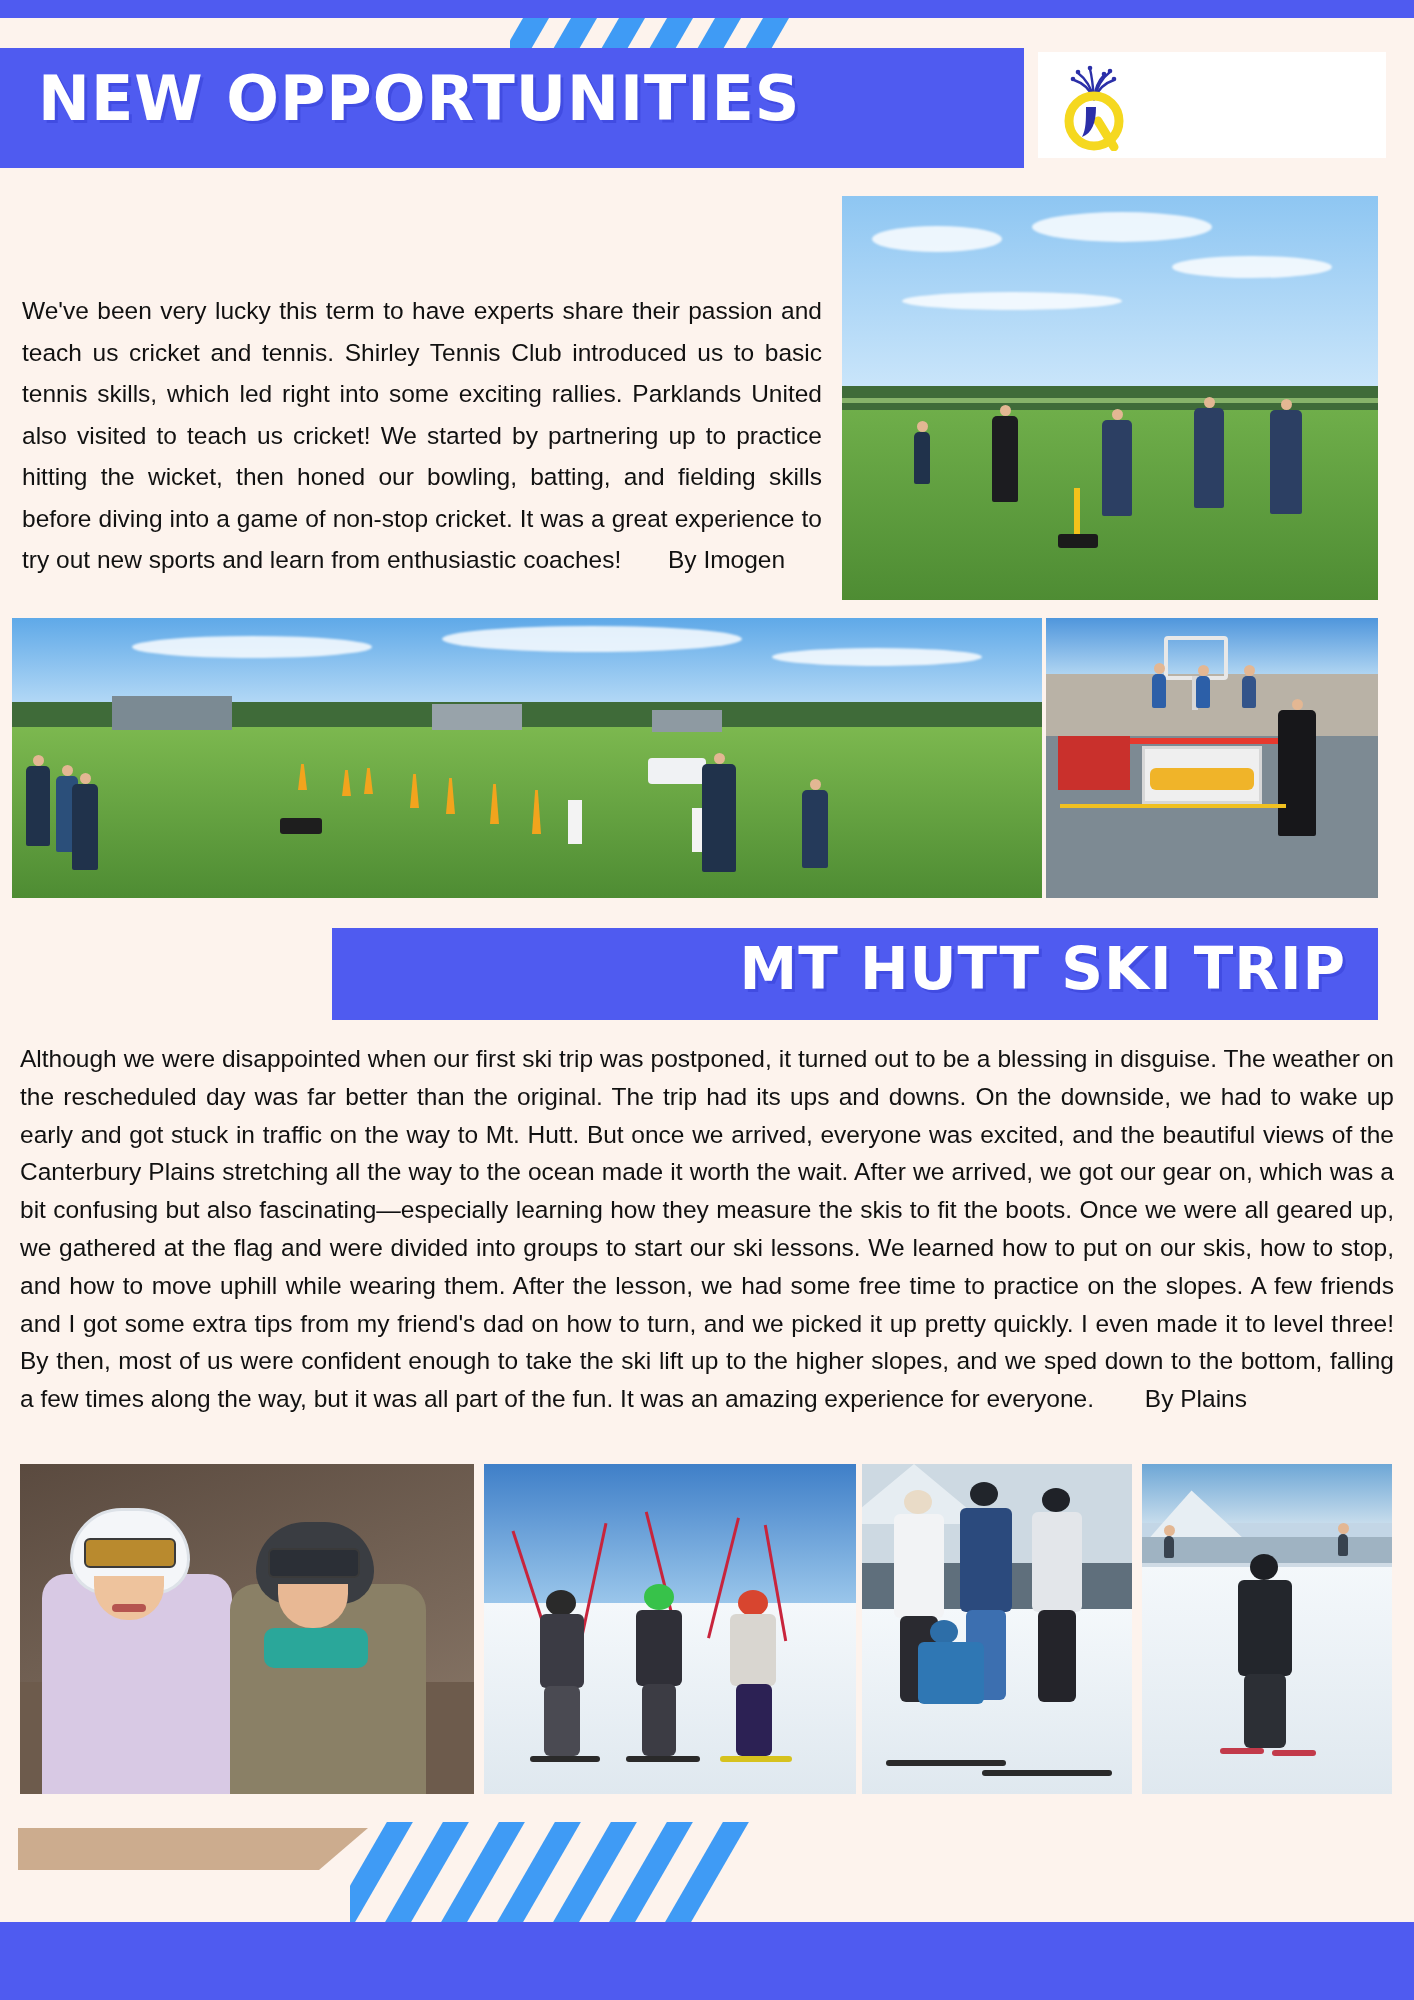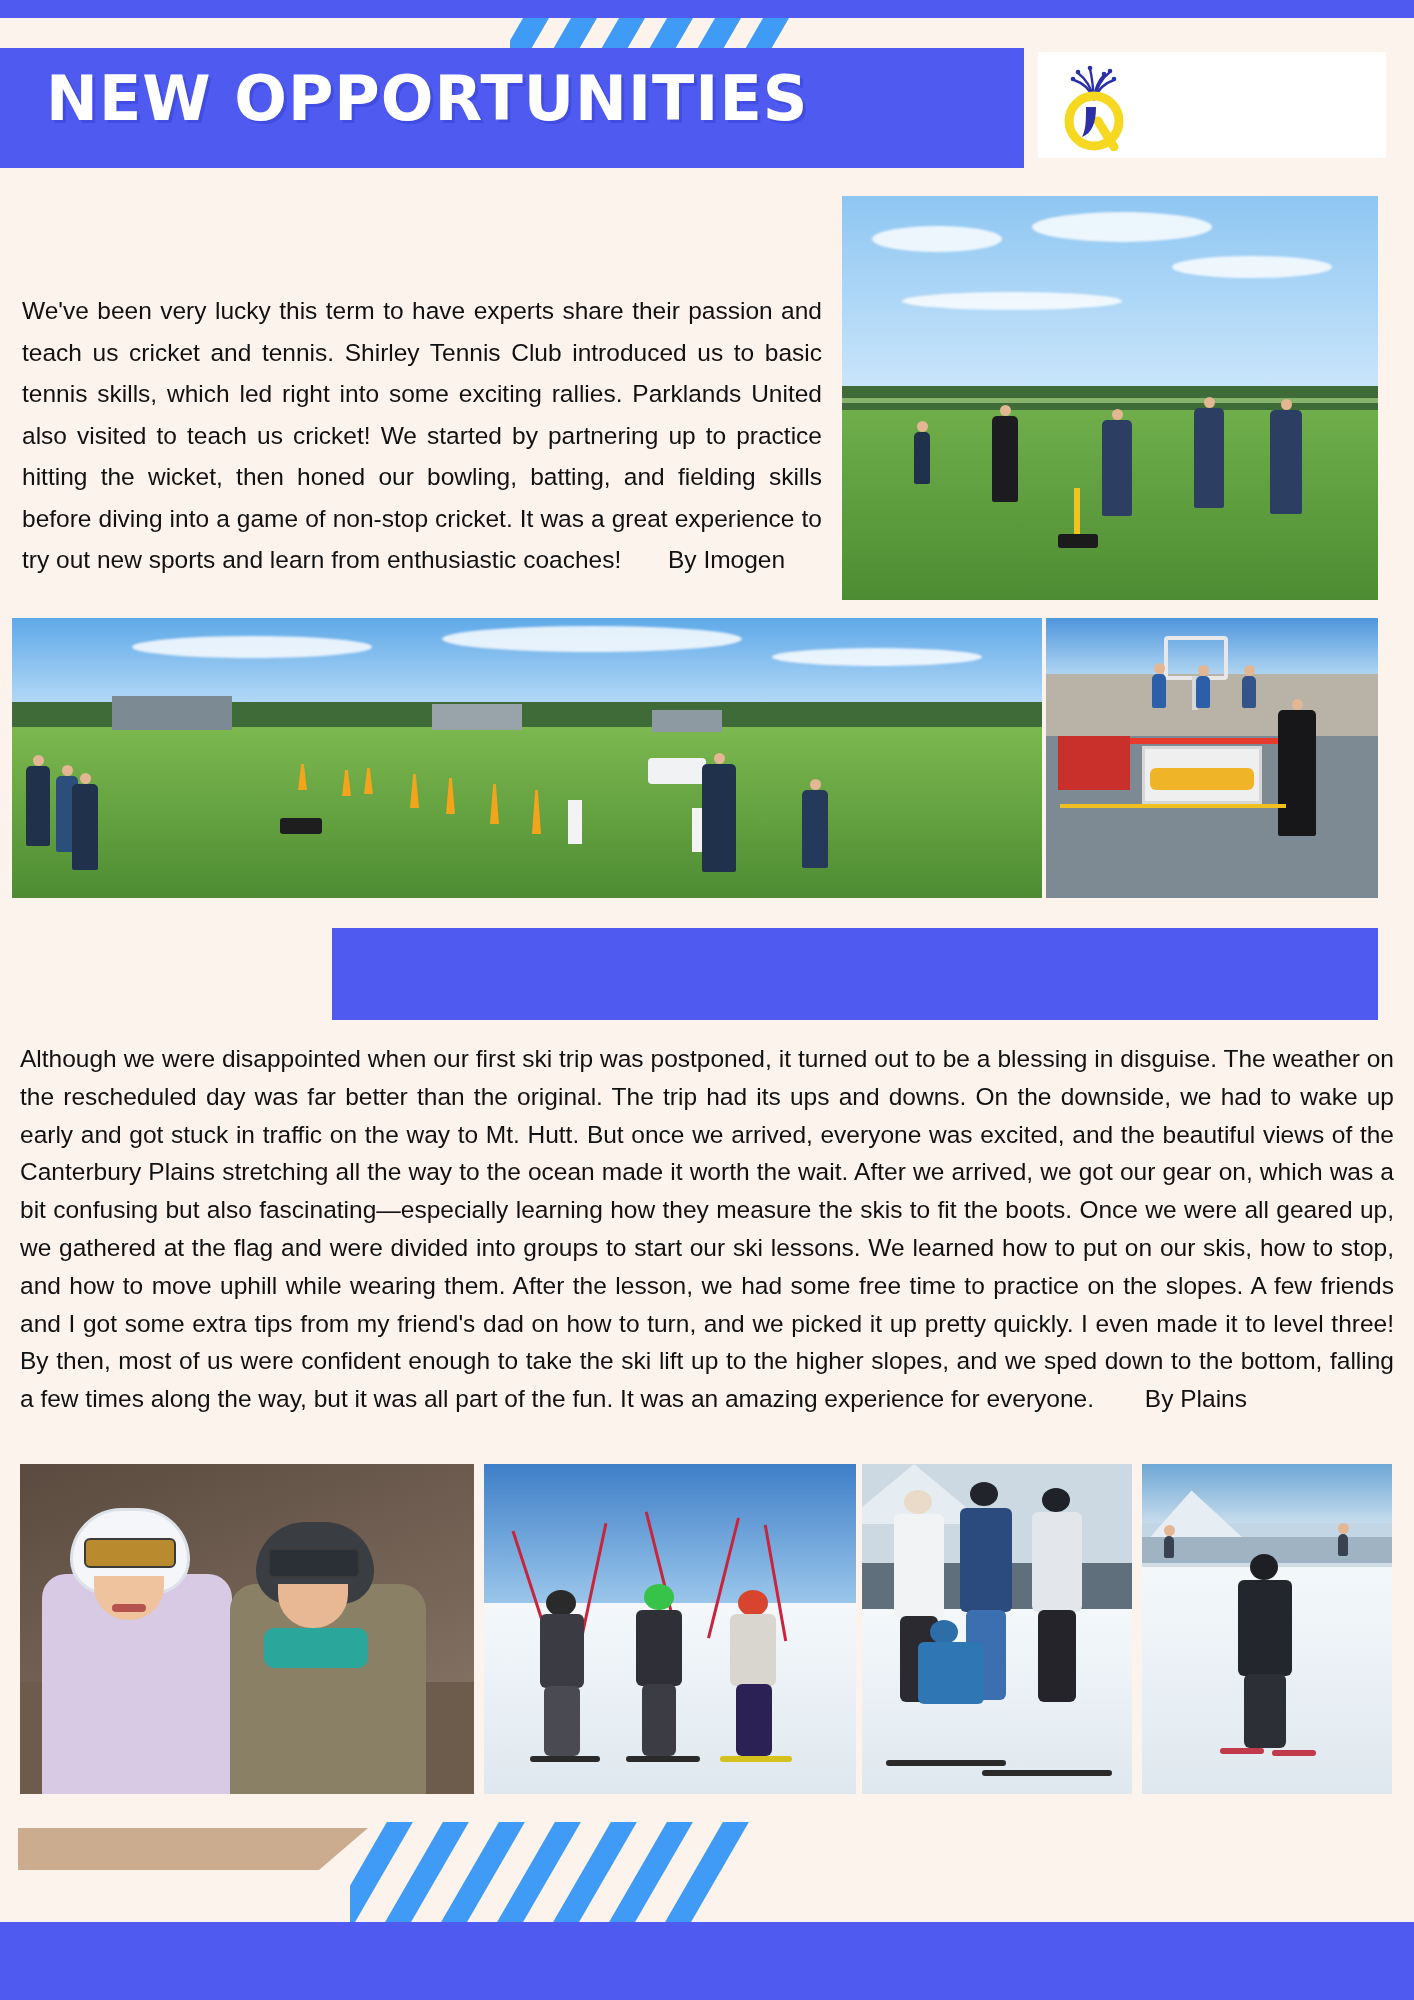--- a/index.html
+++ b/index.html
@@ -66,21 +66,21 @@
 
   
   .header-band {
     position: absolute;
     top: 48px; left: 0;
     width: 1024px; height: 120px;
     background: #4f5bf0;
   }
   .header-title {
     position: absolute;
-    top: 62px; left: 46px;
+    top: 62px; left: 38px;
     width: 930px;
     font-family: "DejaVu Sans", sans-serif;
     font-weight: bold;
     font-size: 62px;
     letter-spacing: 1px;
     color: #ffffff;
     text-shadow: 3px 3px 0 rgba(40,50,200,.35);
   }
   .logo-box {
     position: absolute;
@@ -391,20 +391,21 @@
     <div class="figure" style="left:150px; top:58px; width:14px; height:32px; background:#2c5fa8;">
         <i class="head"></i>
       </div>
     <div class="figure" style="left:196px; top:58px; width:14px; height:32px; background:#33548a;">
         <i class="head"></i>
       </div>
     <div style="position:absolute;left:14px;top:186px;width:226px;height:4px;background:#f0c020;"></div>
   </div>
 
   <div class="ski-band"></div>
+  <div class="ski-title">MT HUTT SKI TRIP</div>
   <div class="ski-body">
     <span>Although we were disappointed when our first ski trip was postponed, it turned out to be a blessing in disguise. The weather on the rescheduled day was far better than the original. The trip had its ups and downs. On the downside, we had to wake up early and got stuck in traffic on the way to Mt. Hutt. But once we arrived, everyone was excited, and the beautiful views of the Canterbury Plains stretching all the way to the ocean made it worth the wait. After we arrived, we got our gear on, which was a bit confusing but also fascinating—especially learning how they measure the skis to fit the boots. Once we were all geared up, we gathered at the flag and were divided into groups to start our ski lessons. We learned how to put on our skis, how to stop, and how to move uphill while wearing them. After the lesson, we had some free time to practice on the slopes. A few friends and I got some extra tips from my friend's dad on how to turn, and we picked it up pretty quickly. I even made it to level three! By then, most of us were confident enough to take the ski lift up to the higher slopes, and we sped down to the bottom, falling a few times along the way, but it was all part of the fun. It was an amazing experience for everyone.</span>
     <span class="byline">By Plains</span>
   </div>
 
   <div class="snow-photo" id="ski-1">
     <div style="position:absolute;inset:0;background:linear-gradient(160deg,#5a4a3f,#8d7b6b);"></div>
     <div style="position:absolute;left:0;right:0;bottom:0;height:34%;background:#6d5b4c;"></div>
 
     <div style="position:absolute;left:22px;bottom:0;width:190px;height:220px;background:#d8c9e4;border-radius:24px 24px 0 0;"></div>

